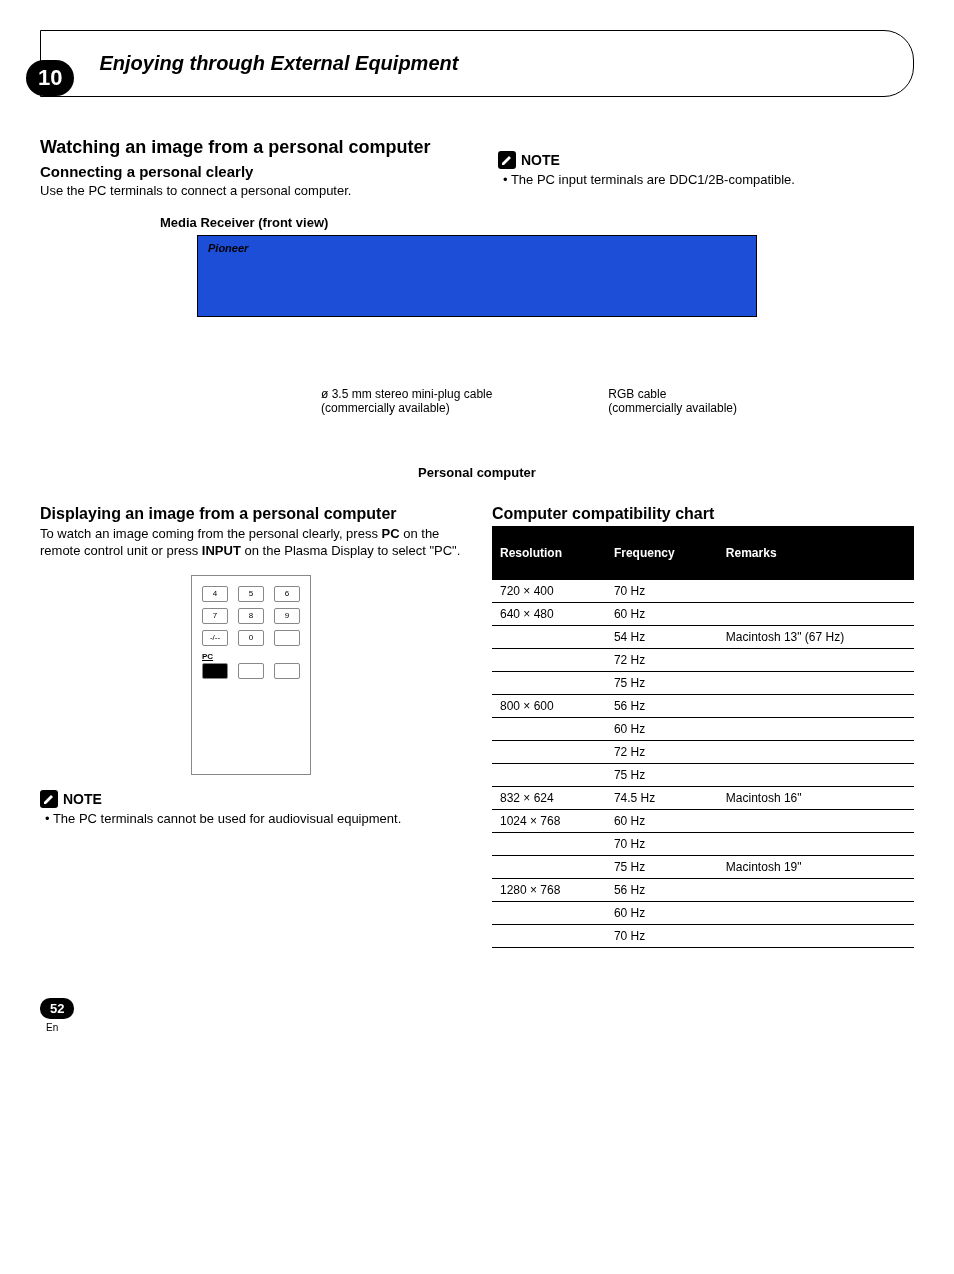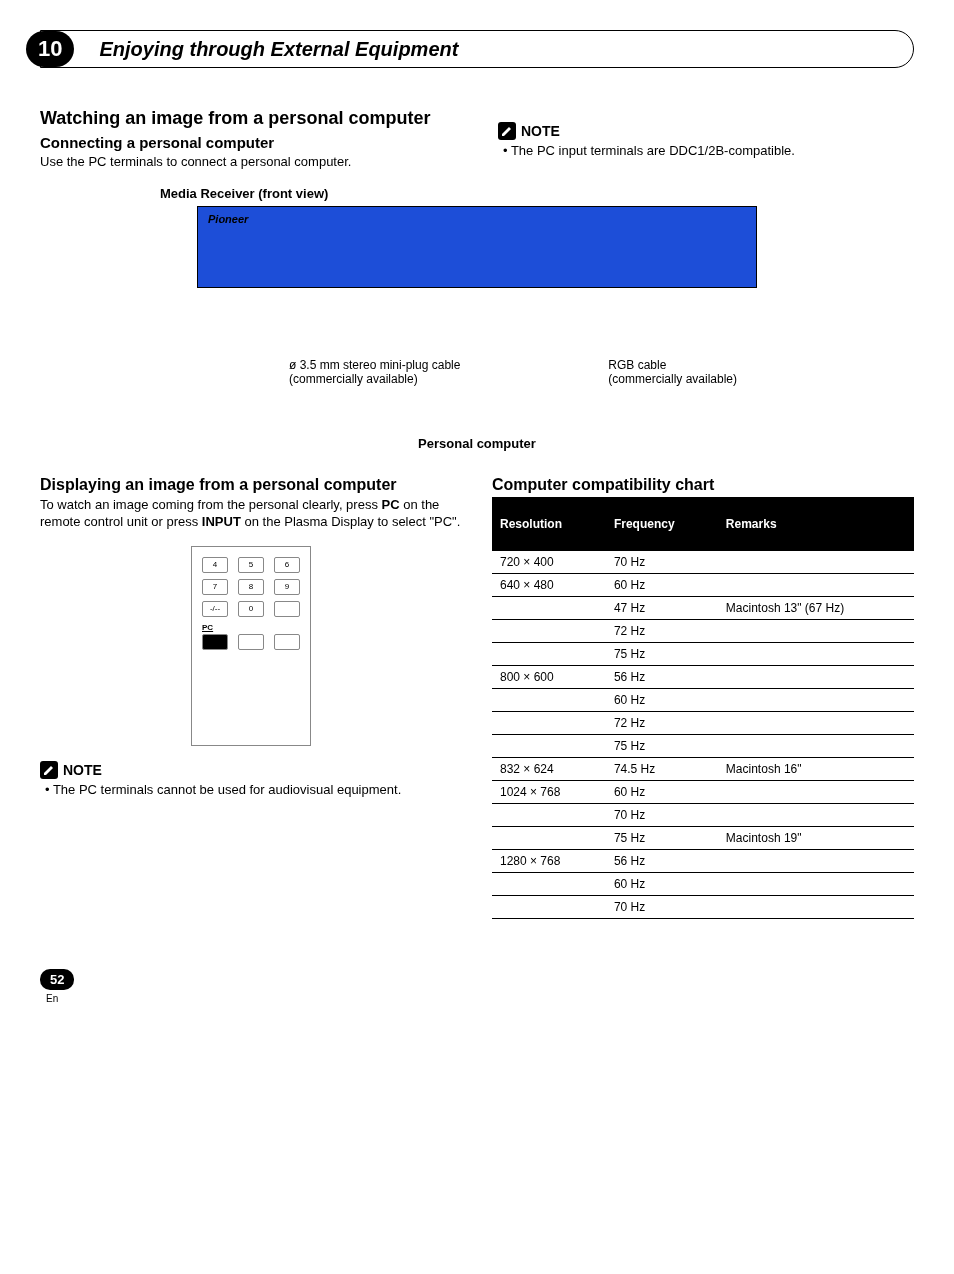--- a/index.html
+++ b/index.html
@@ -21,20 +21,21 @@
   }
   .chapter-number {
     background: #000;
     color: #fff;
     font-weight: bold;
     font-size: 22px;
     padding: 5px 12px;
     border-radius: 40px;
     margin-left: -15px;
     margin-right: 10px;
+    margin-top: 29px;
   }
   .chapter-title {
     font-size: 20px;
     font-weight: bold;
     font-style: italic;
     padding: 5px 0;
     margin-left: 15px;
   }
   .columns {
     display: flex;
@@ -114,21 +115,21 @@
   }
   .cable-labels {
     display: flex;
     justify-content: space-between;
     font-size: 12px;
     margin-top: 70px;
     padding: 0 20px;
   }
   .cable-left {
     text-align: left;
-    margin-left: 72px;
+    margin-left: 104px;
   }
   .cable-right {
     text-align: left;
   }
   .pc-caption {
     font-weight: bold;
     text-align: center;
     font-size: 13px;
     margin-top: 50px;
   }
@@ -204,21 +205,21 @@
 <body>
 
 <div class="chapter-header">
   <div class="chapter-number">10</div>
   <div class="chapter-title">Enjoying through External Equipment</div>
 </div>
 
 <div class="columns">
   <div class="col">
     <h2 class="section-heading">Watching an image from a personal computer</h2>
-    <h3 class="subheading">Connecting a personal computer</h3>
+    <h3 class="subheading">Connecting a personal clearly</h3>
     <p class="body-text">Use the PC terminals to connect a personal computer.</p>
   </div>
   <div class="col">
     <div class="note-label">
       <span class="note-icon">
         <svg width="12" height="12" viewBox="0 0 12 12">
             <path d="M1 11 L3 11 L10 4 L8 2 L1 9 Z" fill="#fff"></path>
           </svg>
       </span>
       <span class="note-text">NOTE</span>
@@ -306,21 +307,21 @@
             <td>70 Hz</td>
             <td></td>
           </tr>
           <tr>
             <td>640 × 480</td>
             <td>60 Hz</td>
             <td></td>
           </tr>
           <tr>
             <td></td>
-            <td>47 Hz</td>
+            <td>54 Hz</td>
             <td>Macintosh 13" (67 Hz)</td>
           </tr>
           <tr>
             <td></td>
             <td>72 Hz</td>
             <td></td>
           </tr>
           <tr>
             <td></td>
             <td>75 Hz</td>

